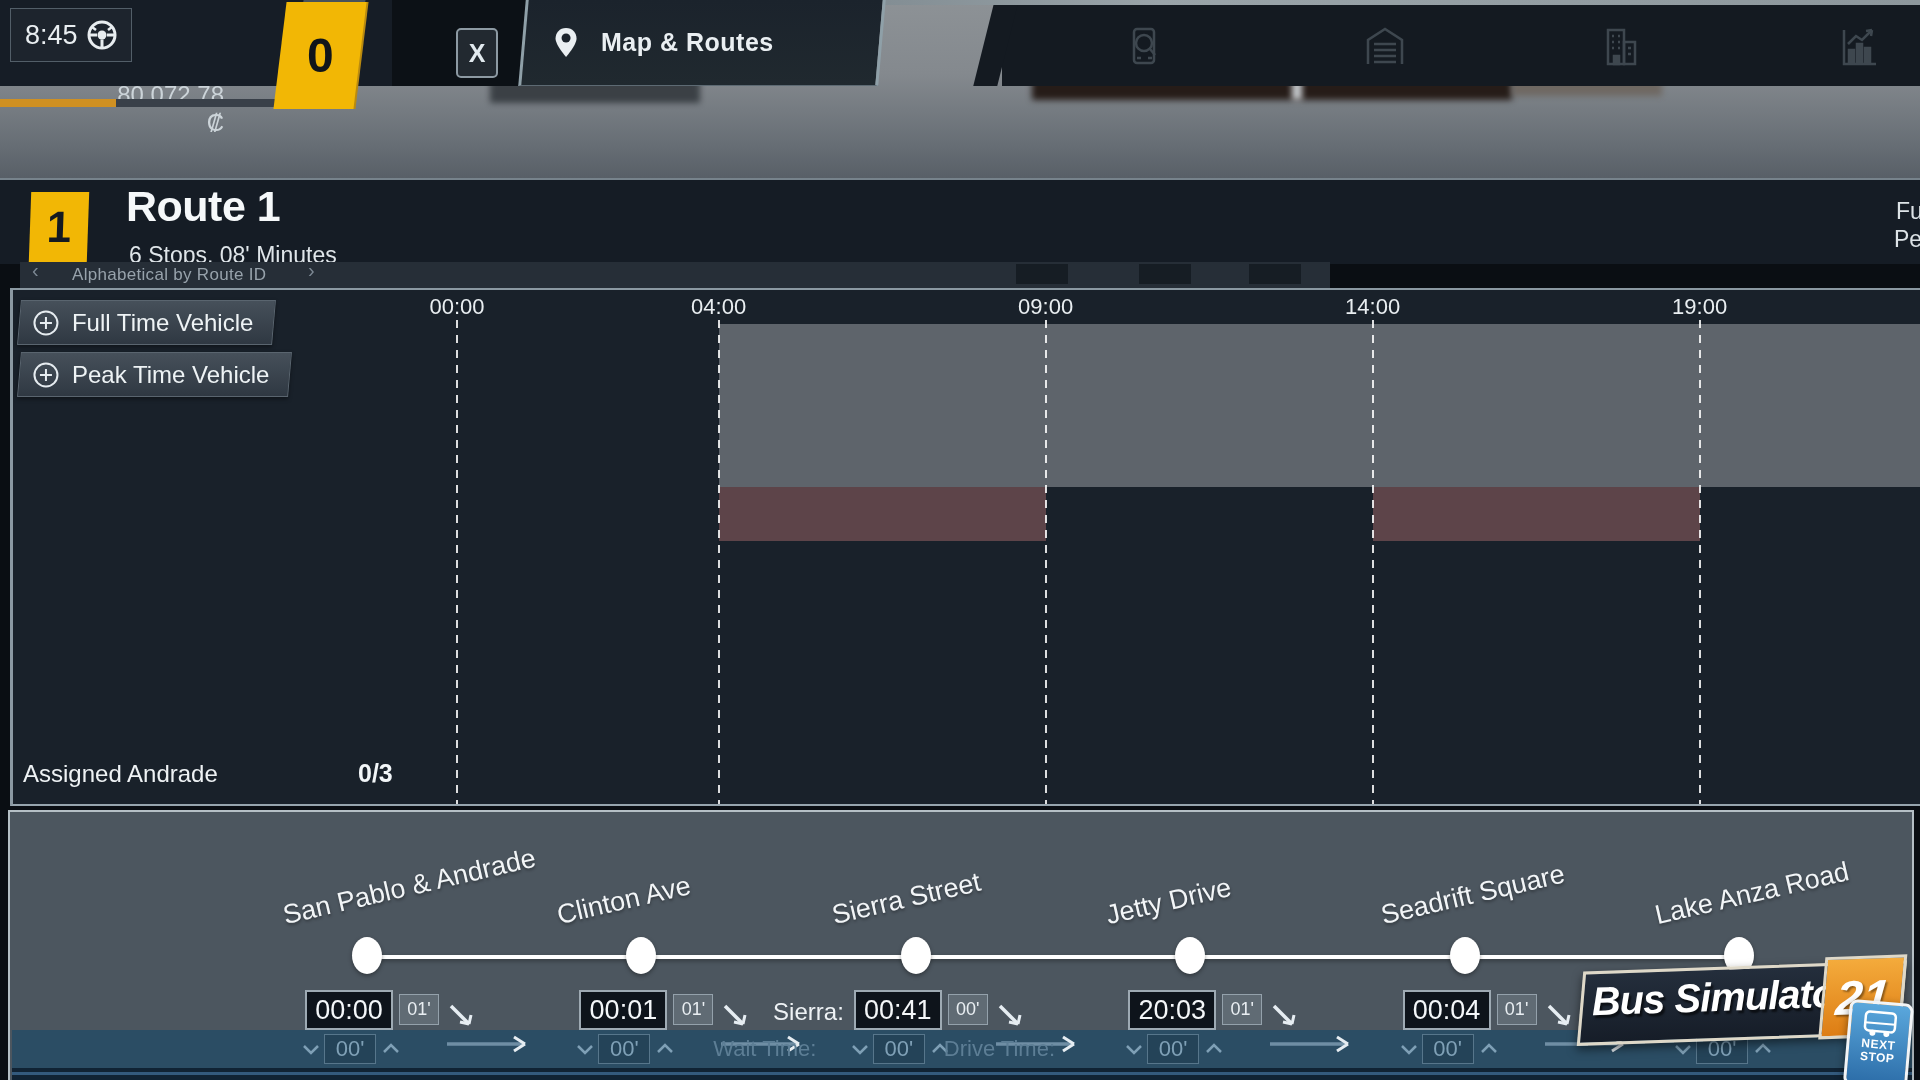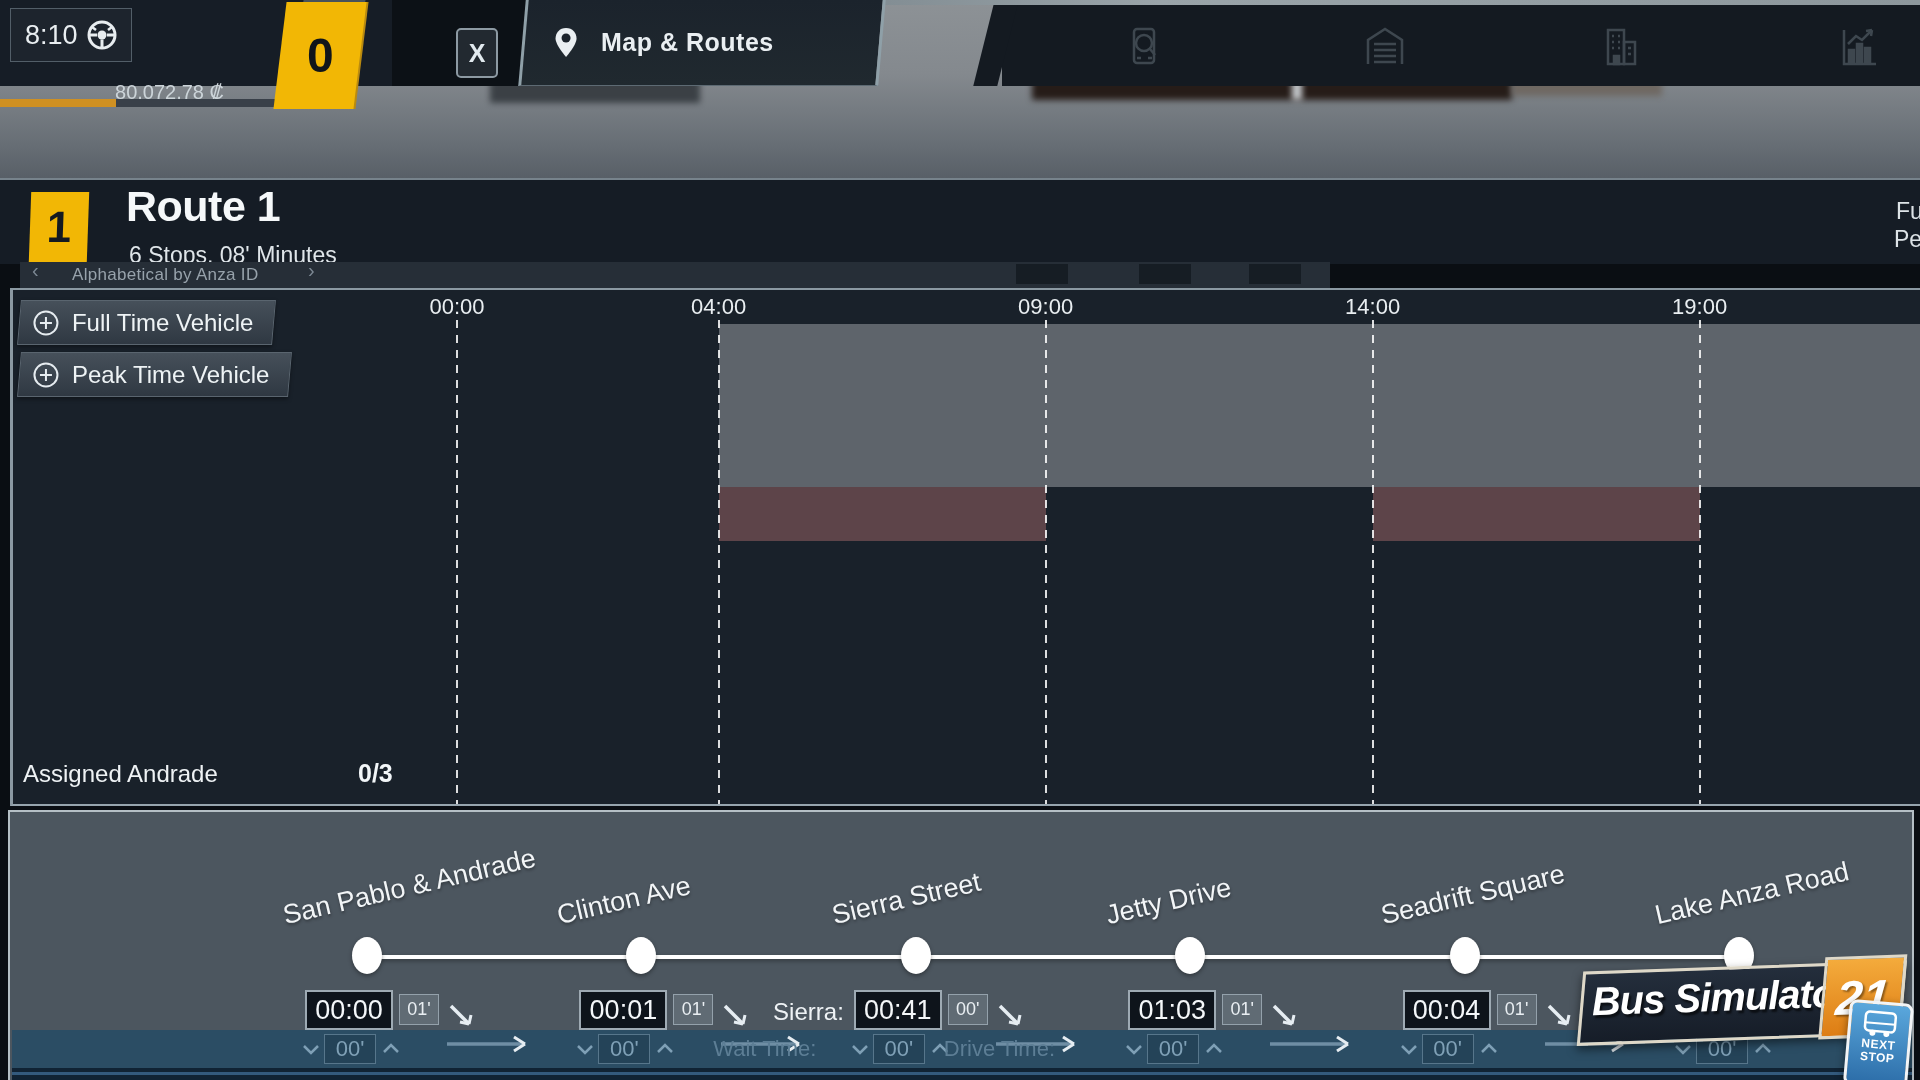--- a/index.html
+++ b/index.html
@@ -17,21 +17,21 @@
   #tb-mid{left:392px;width:142px;background:#0c1116;}
   #tb-icons{left:1002px;width:918px;background:#141a21;}
   #tb-icons::before{content:"";position:absolute;left:-18px;top:0;width:24px;height:86px;
     background:#141a21;transform:skewX(-14deg);}
   #top-roofline{left:652px;top:0;width:1268px;height:5px;
     background:linear-gradient(90deg,#6f7b82,#9aa4a9 40%,#8d979c);}
   #timebox{left:10px;top:8px;width:122px;height:54px;background:#1d242d;
     border:1px solid #525e68;display:flex;align-items:center;justify-content:space-between;
     padding:0 10px 0 14px;box-sizing:border-box;}
   #timebox .t{font-size:27px;color:#e9eef1;}
-  #money{left:104px;top:81px;width:120px;font-size:20px;color:#ccd4d9;text-align:right;}
+  #money{left:104px;top:81px;width:120px;font-size:24px;color:#ccd4d9;text-align:right;}
   #moneybar{left:0;top:99px;width:116px;height:8px;background:#cf9022;}
   #moneybar2{left:116px;top:99px;width:196px;height:8px;background:#394049;}
   #count-badge{left:280px;top:2px;width:80px;height:107px;background:#f2b705;
     transform:skewX(-7deg);display:flex;align-items:center;justify-content:center;
     box-shadow:2px 0 0 #b98a10;}
   #count-badge .n{transform:skewX(7deg);font-size:48px;font-weight:bold;color:#10151a;}
   #key-x{left:456px;top:28px;width:38px;height:46px;border:2px solid #8d9aa3;border-radius:5px;
     background:rgba(140,155,165,0.18);display:flex;align-items:center;justify-content:center;
     font-size:25px;font-weight:bold;color:#e2eaef;}
   #tab-map{left:522px;top:0;width:360px;height:86px;transform:skewX(-5deg);
@@ -128,21 +128,21 @@
     <div class="shape" style="left:1292px;top:0;width:10px;height:100px;background:#c9cdd1;"></div>
   </div>
 
   <div class="abs tb-seg" id="tb-left"></div>
   <div class="abs tb-seg" id="tb-endcap"></div>
   <div class="abs tb-seg" id="tb-mid"></div>
   <div class="abs tb-seg" id="tb-icons"></div>
   <div class="abs" id="top-roofline"></div>
 
   <div class="abs" id="timebox">
-    <div class="t">8:10</div>
+    <div class="t">8:45</div>
     <span>
       <svg width="38" height="38" viewBox="0 0 38 38">
         <circle cx="19" cy="19" r="13" fill="none" stroke="#e8edf0" stroke-width="3"></circle>
         <circle cx="19" cy="19" r="4.5" fill="#e8edf0"></circle>
         <path d="M6.5 19 H14 M24 19 H31.5 M19 23.5 V32" stroke="#e8edf0" stroke-width="3"></path>
         <path d="M9 11 l4 3 M29 11 l-4 3" stroke="#e8edf0" stroke-width="2.5"></path>
       </svg>
     </span>
   </div>
   <div class="abs" id="money">80.072,78 ₡</div>
@@ -205,21 +205,21 @@
   <div class="abs" id="route-header">
     <div class="abs" id="route-num">1</div>
     <div class="abs" id="route-title">Route 1</div>
     <div class="abs" id="route-sub">6 Stops, 08' Minutes</div>
     <div class="abs clip-right" style="left:1896px;top:18px;">Fu</div>
     <div class="abs clip-right" style="left:1894px;top:46px;">Pe</div>
   </div>
 
   <div class="abs" id="sort-bar">
     <span class="ch" style="left:12px;">‹</span>
-    <span id="sort-label">Alphabetical by Anza ID</span>
+    <span id="sort-label">Alphabetical by Route ID</span>
     <span class="ch" style="left:288px;">›</span>
     <span class="abs sort-box" style="left:996px;"></span>
     <span class="abs sort-box" style="left:1119px;"></span>
     <span class="abs sort-box" style="left:1229px;"></span>
   </div>
 
   <div class="abs" id="sched">
     <div id="band-layer">
         <div class="band" style="left: 705.6px; width: 1204.4px; top: 34px; height: 163px; background: rgb(94, 100, 107);"></div>
         <div class="band" style="left: 705.6px; width: 327px; top: 197px; height: 54px; background: rgb(93, 68, 73);"></div>
@@ -338,21 +338,21 @@
           <div style="position: absolute; left: 989.8px; top: 1000px;">
             <svg width="100" height="52" viewBox="0 0 100 52">
               <path d="M8 4 L26 22" stroke="#e6edf2" stroke-width="3.5" fill="none"></path>
               <path d="M26 22 l-9 -2 M26 22 l2 -9" stroke="#e6edf2" stroke-width="3" fill="none"></path>
               <path d="M4 42 H82" stroke="#6f8ea4" stroke-width="3.5" fill="none"></path>
               <path d="M82 42 l-11 -7 M82 42 l-11 7" stroke="#e6edf2" stroke-width="3" fill="none"></path>
             </svg>
           </div>
           <div class="stop-dot" style="left: 1173.2px; top: 935px;"></div>
           <div class="stop-name" style="left: 1108.2px; top: 898px;">Jetty Drive</div>
-          <div class="time-box" style="left: 1126.2px; top: 988px;">01:03</div>
+          <div class="time-box" style="left: 1126.2px; top: 988px;">20:03</div>
           <div class="dur-badge" style="left: 1220.2px; top: 992px;">01'</div>
           <div class="spin-ch" style="left: 1122.2px; top: 1040px;">
             <svg width="20" height="14">
               <path d="M3 4 L10 11 L17 4" fill="none" stroke="#7fa0b6" stroke-width="2.5"></path>
             </svg>
           </div>
           <div class="spin-box" style="left: 1145.2px; top: 1032px;">00'</div>
           <div class="spin-ch" style="left: 1202.2px; top: 1040px;">
             <svg width="20" height="14">
               <path d="M3 10 L10 3 L17 10" fill="none" stroke="#7fa0b6" stroke-width="2.5"></path>

